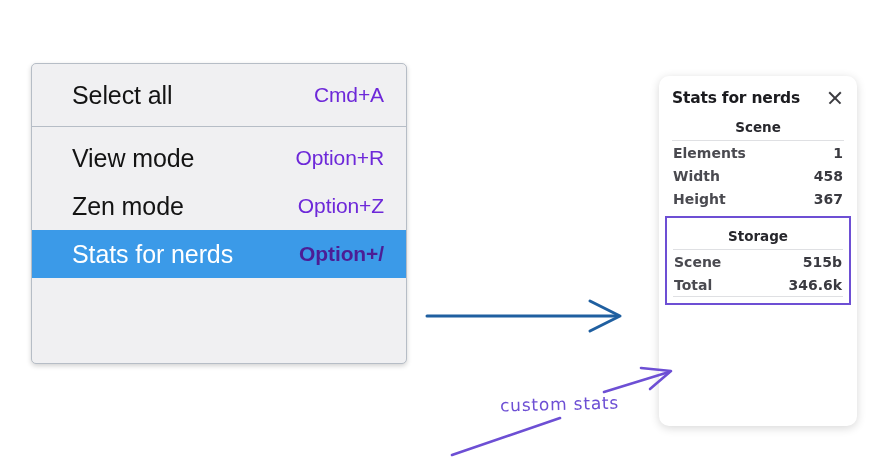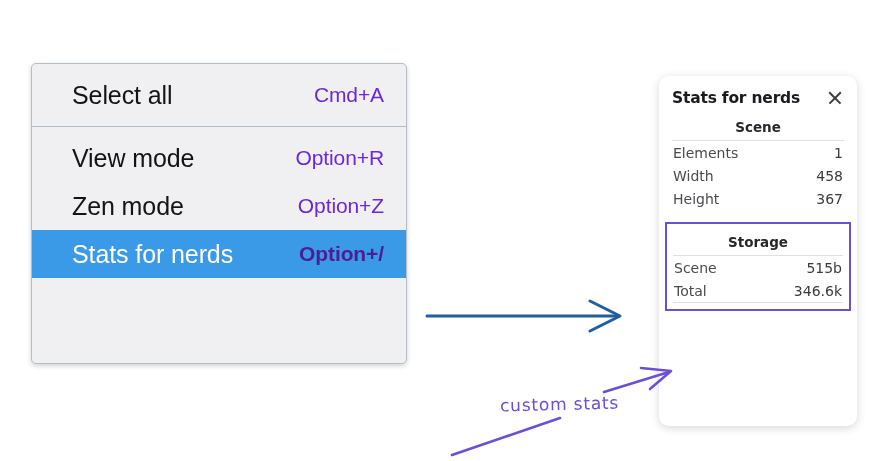--- a/index.html
+++ b/index.html
@@ -120,32 +120,33 @@
     height: 1px;
     background: #dfe0e3;
   }
   .sp-row {
     display: flex;
     justify-content: space-between;
     align-items: flex-end;
     font-size: 14px;
     color: #4a4a50;
     padding: 4px 1px 3px 1px;
+    font-weight: bold;
   }
   .sp-row .sp-val { color: #3a3a40; }
   .sp-note {
     font-size: 14px;
     color: #4a4a50;
     padding: 5px 1px 3px 1px;
   }
 
   
   #custom-region {
     border: 2px solid #6d4fd4;
-    margin: 12px -7px 0 -7px;
+    margin: 6px -7px 0 -7px;
     padding: 0 6px 6px 6px;
     box-sizing: border-box;
   }
 
   
   .anno-svg {
     position: absolute;
     left: 0;
     top: 0;
     width: 873px;

